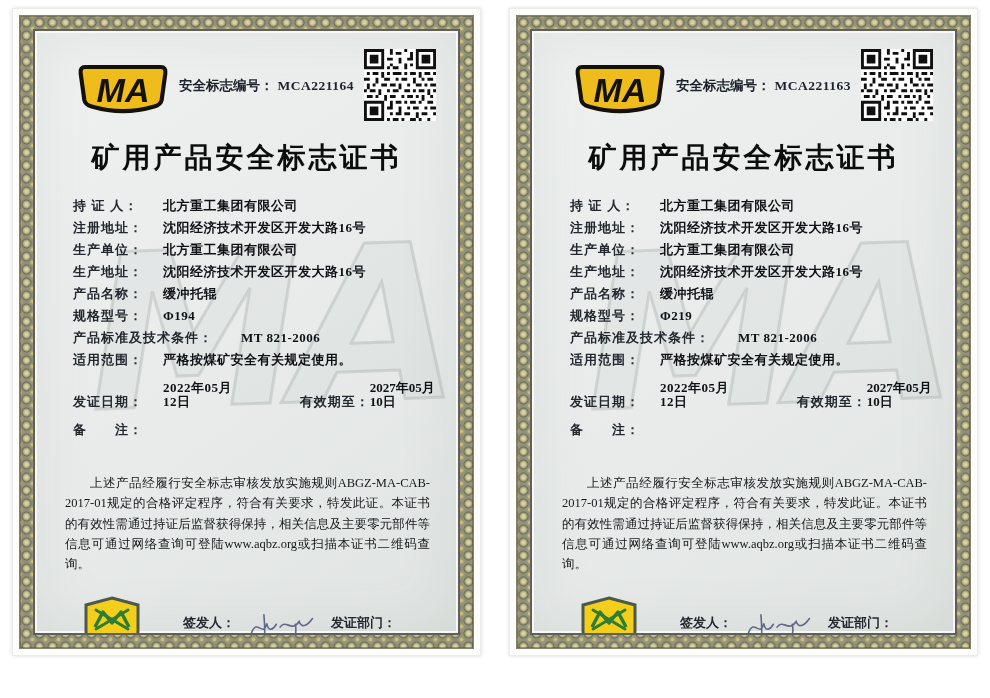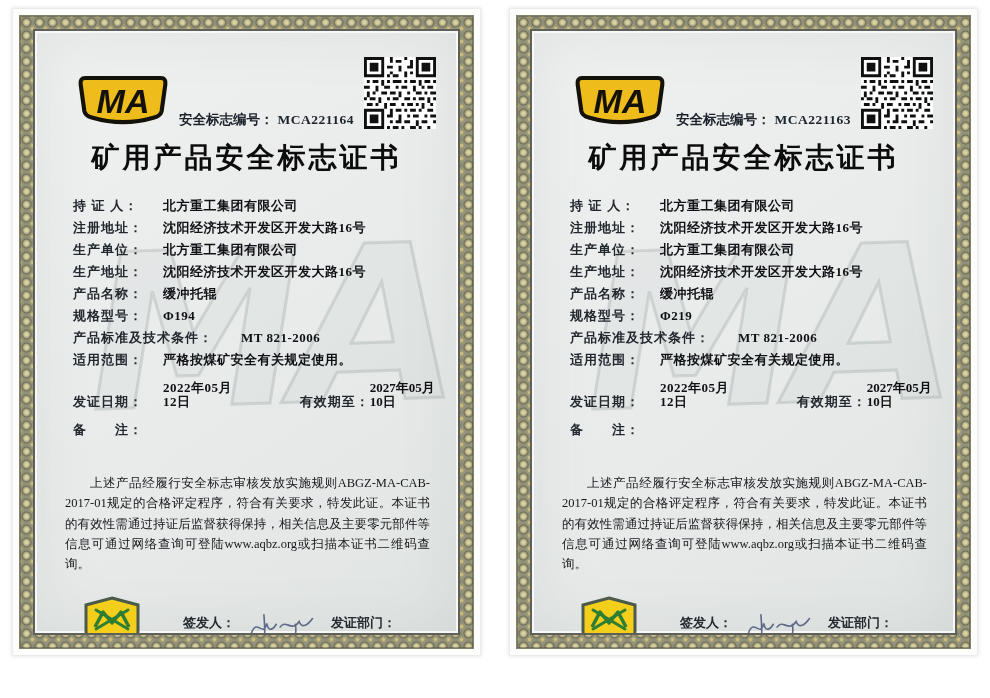--- a/index.html
+++ b/index.html
@@ -45,21 +45,21 @@
     transform:translateX(-44%) rotate(-2deg);
     font:italic 900 215px "DejaVu Sans", sans-serif;
     letter-spacing:-10px;
     color:rgba(170,180,173,.10);
     -webkit-text-stroke:3px rgba(150,160,152,.30);
     pointer-events:none; user-select:none;
     line-height:1;
   }
 
   
-  .hdr { position:relative; display:flex; align-items:flex-end; padding:0 6px 0 26px; height:78px; }
+  .hdr { position:relative; display:flex; align-items:center; padding:0 6px 0 26px; height:78px; }
   .ma-logo { width:92px; height:56px; flex:none; }
   .cert-no { flex:1; text-align:center; font-size:13.5px; font-weight:bold; color:#1c222b; padding:0 4px; margin-top:-8px; }
   .cert-no .num { font-family:"Liberation Serif", serif; letter-spacing:.5px; margin-left:4px; }
   .qr { width:72px; height:72px; flex:none; margin-top:-10px; }
 
   .title {
     text-align:center; font-size:28px; font-weight:900; letter-spacing:3px;
     color:#0c0c0c; margin:10px 0 22px 0;
   }
 

